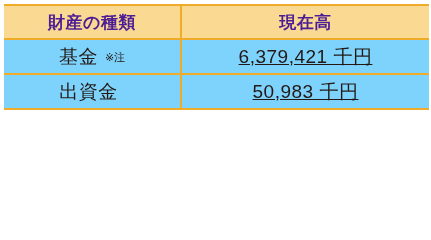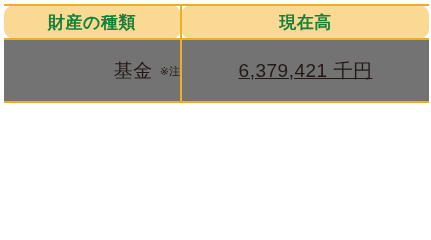--- a/index.html
+++ b/index.html
@@ -29,45 +29,45 @@
     table-layout: fixed;
   }
 
   
   tr.header-row th {
     background: #fad993;
     border-top: 2px solid #f0ac28;
     border-bottom: 2px solid #f0ac28;
     height: 32px;
     padding: 0;
-    color: #15803d;
+    color: #4c1d95;
     font-size: 17px;
     font-weight: bold;
     text-align: center;
     vertical-align: middle;
     letter-spacing: 0.5px;
-    border-radius: 10px;
   }
   th.col-kind {
     width: 176px;
     border-right: 2px solid #f0ac28;
   }
   th.col-amount {
     width: 247px;
   }
 
   
   tr.data-row td {
     height: 33px;
     padding: 0;
     border-bottom: 2px solid #f0ac28;
     color: #231815;
     font-size: 19px;
     vertical-align: middle;
-    background: #737373;
+    background: #7dd3fc;
+    text-align: center;
   }
   td.cell-kind {
     width: 176px;
     border-right: 2px solid #f0ac28;
     text-align: right;
     padding-right: 16px;
     box-sizing: border-box;
     letter-spacing: 0.5px;
   }
   td.cell-amount {
@@ -99,15 +99,21 @@
         <th class="col-amount">現在高</th>
       </tr>
     </thead>
     <tbody>
       <tr class="data-row">
         <td class="cell-kind">
           <span class="kind-label">基金</span><span class="note-mark">※注</span>
         </td>
         <td class="cell-amount">6,379,421 千円</td>
       </tr>
+      <tr class="data-row">
+        <td class="cell-kind">
+          <span class="kind-label">出資金</span><span class="note-mark"></span>
+        </td>
+        <td class="cell-amount">50,983 千円</td>
+      </tr>
     </tbody>
   </table>
 </div>
 
 </body></html>

